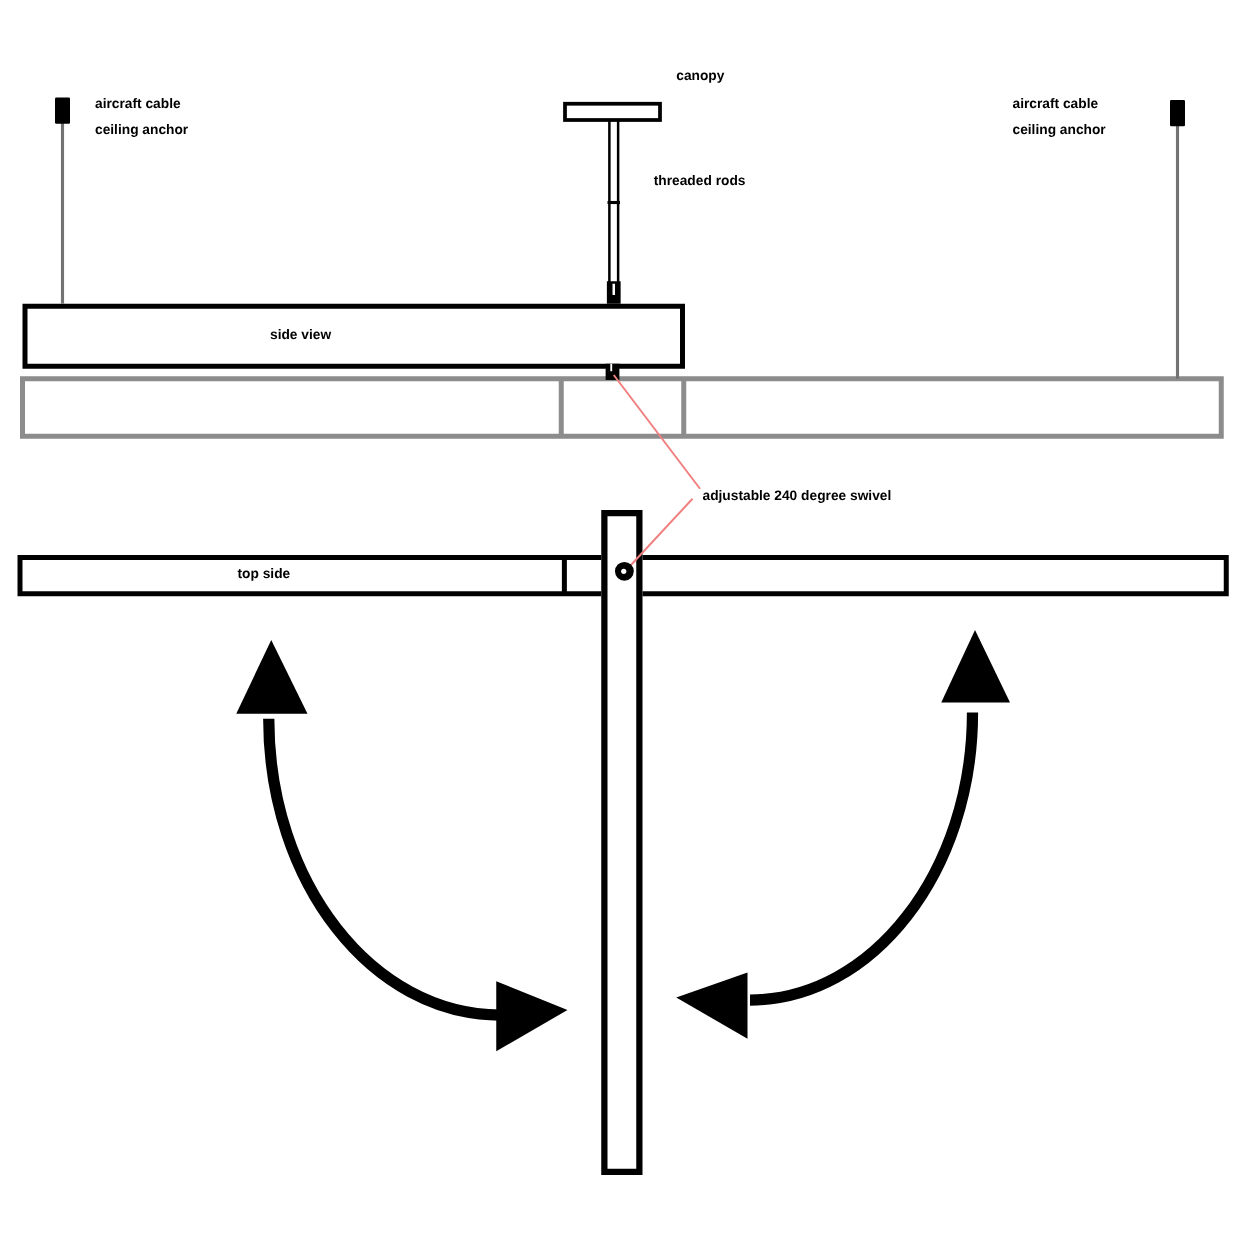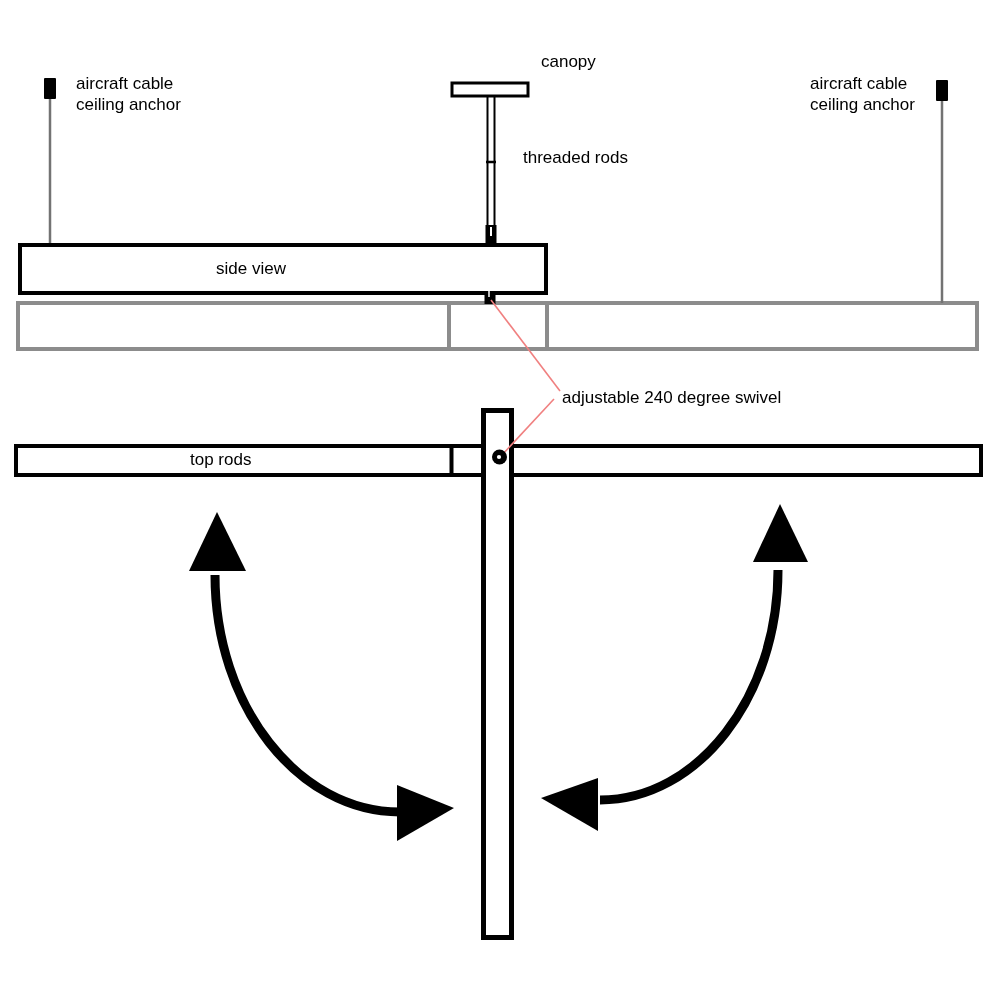--- a/index.html
+++ b/index.html
@@ -30,29 +30,29 @@
     left: 0; top: 0;
     width: 1000px; height: 1000px;
     z-index: 3;
     pointer-events: none;
   }
 
   .lbl {
     position: absolute;
     z-index: 4;
     color: #000;
-    font-weight: normal;
-    font-size: 17px;
+    font-weight: bold;
+    font-size: 11px;
     line-height: 21px;
     white-space: nowrap;
   }
   #lbl-anchor-left  { left: 76px;  top: 73px; }
   #lbl-anchor-right { left: 810px; top: 73px; }
   #lbl-canopy       { left: 541px; top: 51px; }
-  #lbl-threaded     { left: 523px; top: 135px; margin-top: 12px; }
+  #lbl-threaded     { left: 523px; top: 135px; }
   #lbl-side-view    { left: 216px; top: 258px; text-align: right; }
   #lbl-swivel       { left: 562px; top: 387px; }
   #lbl-top-view     { left: 190px; top: 449px; }
 </style>
 </head>
 <body>
 
 <div id="stage">
 
   <div class="bar" id="side-view-bar"></div>
@@ -106,15 +106,15 @@
 
   <div class="lbl" id="lbl-anchor-right">
     <div>aircraft cable</div>
     <div>ceiling anchor</div>
   </div>
 
   <div class="lbl" id="lbl-canopy">canopy</div>
   <div class="lbl" id="lbl-threaded">threaded rods</div>
   <div class="lbl" id="lbl-side-view">side view</div>
   <div class="lbl" id="lbl-swivel">adjustable 240 degree swivel</div>
-  <div class="lbl" id="lbl-top-view">top rods</div>
+  <div class="lbl" id="lbl-top-view">top side</div>
 
 </div>
 
 </body></html>

